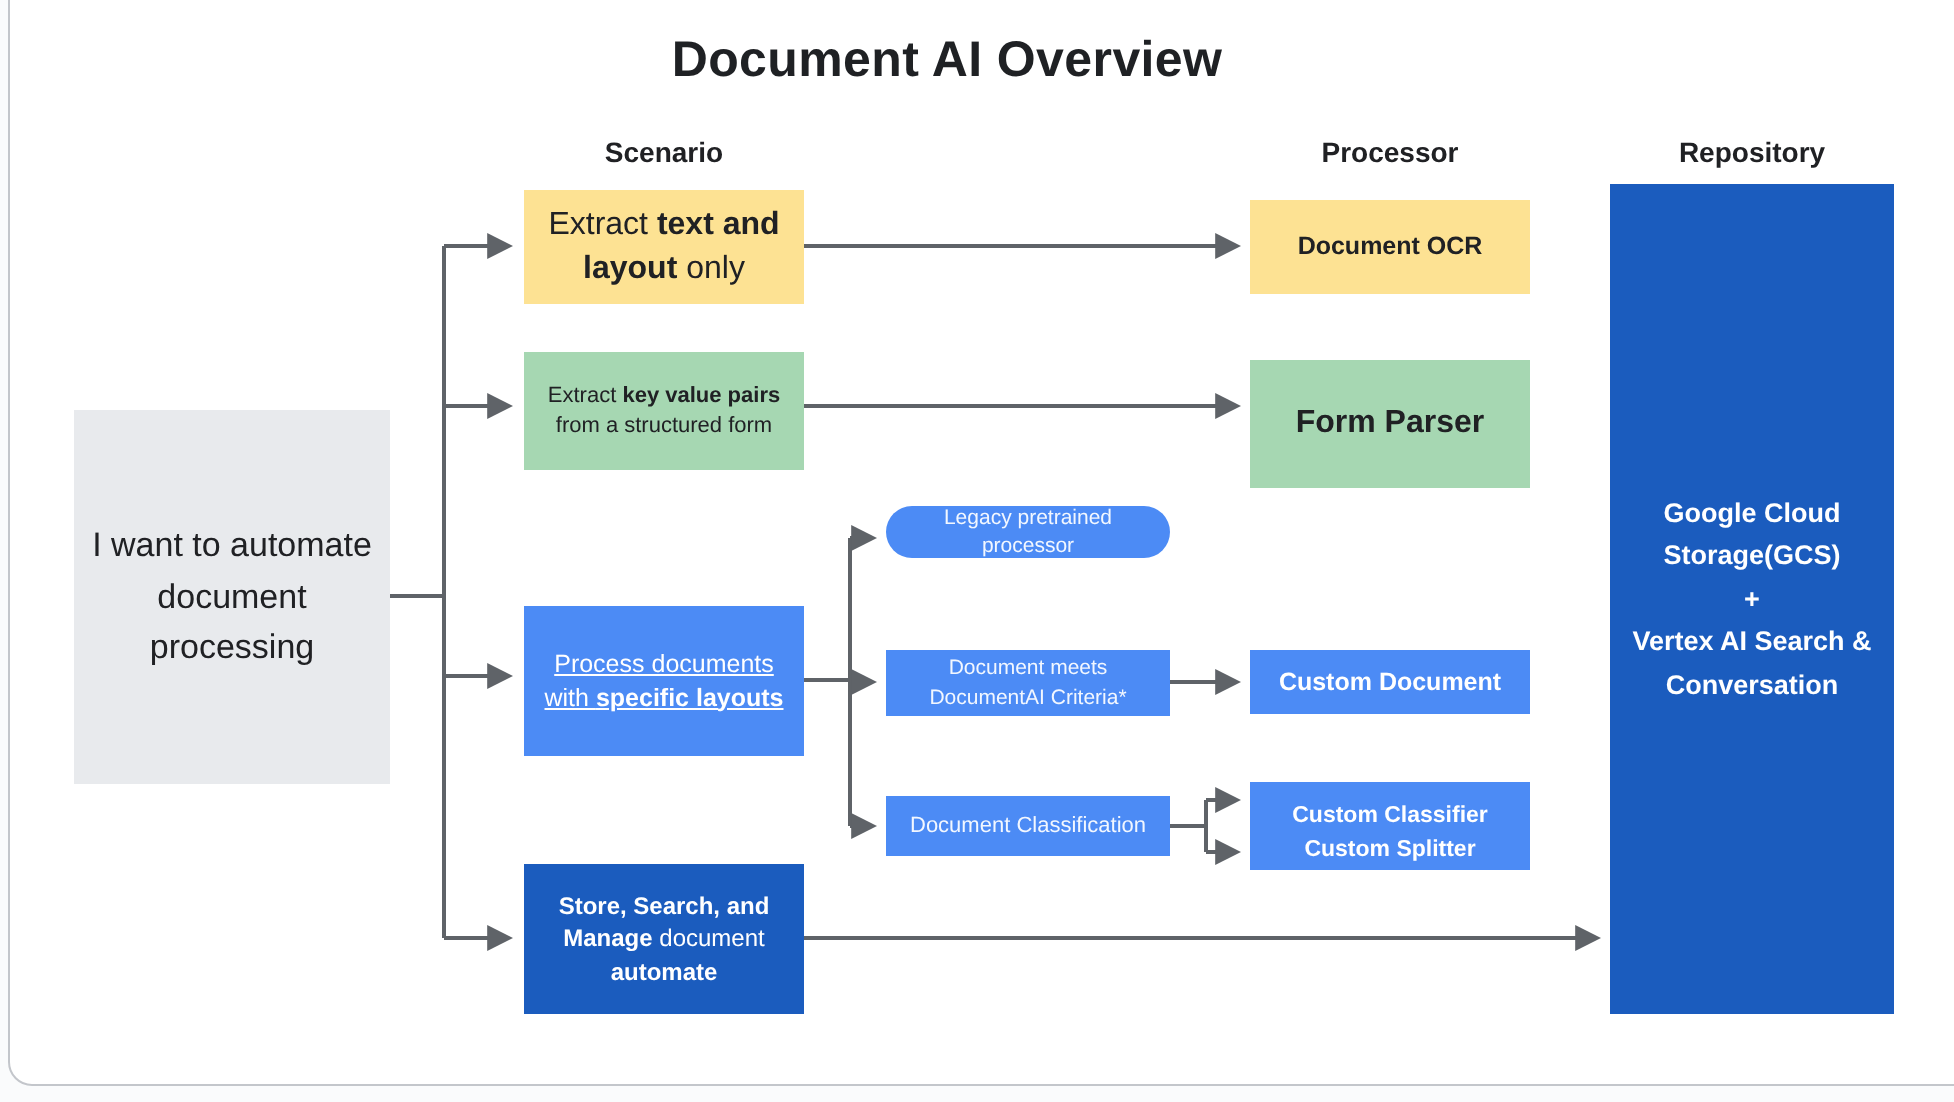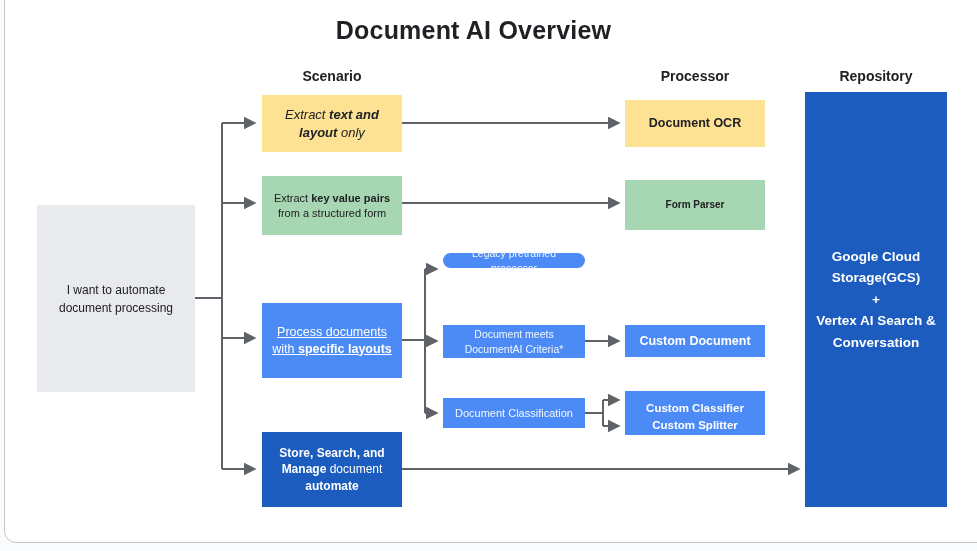--- a/index.html
+++ b/index.html
@@ -31,37 +31,37 @@
   .connector{fill:none;stroke:var(--arrow,#5f6368);stroke-width:2px;}
   .arrowhead{fill:var(--arrow,#5f6368);}
 
   .box{
     position:absolute;z-index:2;box-sizing:border-box;
     display:flex;align-items:center;justify-content:center;
     text-align:center;padding:4px 8px;line-height:1.35;
   }
   .box-intent{
     left:37px;top:205px;width:158px;height:187px;
-    background:var(--gray-box,#e8eaed);font-size:12px;line-height:1.5;
+    background:var(--gray-box,#e8eaed);font-size:17px;line-height:1.5;
   }
   .sc{left:262px;width:140px;}
-  .sc-yellow{top:95px;height:57px;background:var(--yellow,#fde293);font-size:13px;font-style:italic;}
+  .sc-yellow{top:95px;height:57px;background:var(--yellow,#fde293);font-size:16px;}
   .sc-green{top:176px;height:59px;background:var(--green,#a6d7b2);font-size:11px;}
   .sc-blue{top:303px;height:75px;background:var(--blue,#4c8bf5);color:#fff;font-size:12.5px;text-decoration:underline;}
   .sc-store{top:432px;height:75px;background:var(--dark-blue,#1b5cbe);color:#fff;font-size:12px;}
 
   .pr{left:625px;width:140px;}
   .pr-ocr{top:100px;height:47px;background:var(--yellow,#fde293);font-weight:700;font-size:12.5px;}
-  .pr-form{top:180px;height:50px;background:var(--green,#a6d7b2);font-weight:700;font-size:10px;}
+  .pr-form{top:180px;height:64px;background:var(--green,#a6d7b2);font-weight:700;font-size:16px;}
   .pr-custom{top:325px;height:32px;background:var(--blue,#4c8bf5);color:#fff;font-weight:700;font-size:12.5px;}
   .pr-classifier{top:391px;height:36px;background:var(--blue,#4c8bf5);color:#fff;font-weight:700;font-size:11.5px;padding:2px 6px;}
   .pr-splitter{top:416px;height:19px;background:var(--blue,#4c8bf5);color:#fff;font-weight:700;font-size:11.5px;padding:2px 6px;}
 
   .br{left:443px;width:142px;background:var(--blue,#4c8bf5);color:#f2f7ff;font-size:10.5px;}
-  .br-legacy{top:253px;height:15px;border-radius:16px;}
+  .br-legacy{top:253px;height:26px;border-radius:16px;}
   .br-criteria{top:325px;height:33px;}
   .br-classification{top:398px;height:30px;font-size:11px;}
 
   .repo{
     left:805px;top:92px;width:142px;height:415px;
     background:var(--dark-blue,#1b5cbe);color:#fff;
     font-weight:700;font-size:13.5px;line-height:1.6;flex-direction:column;
   }
 </style>
 </head>

